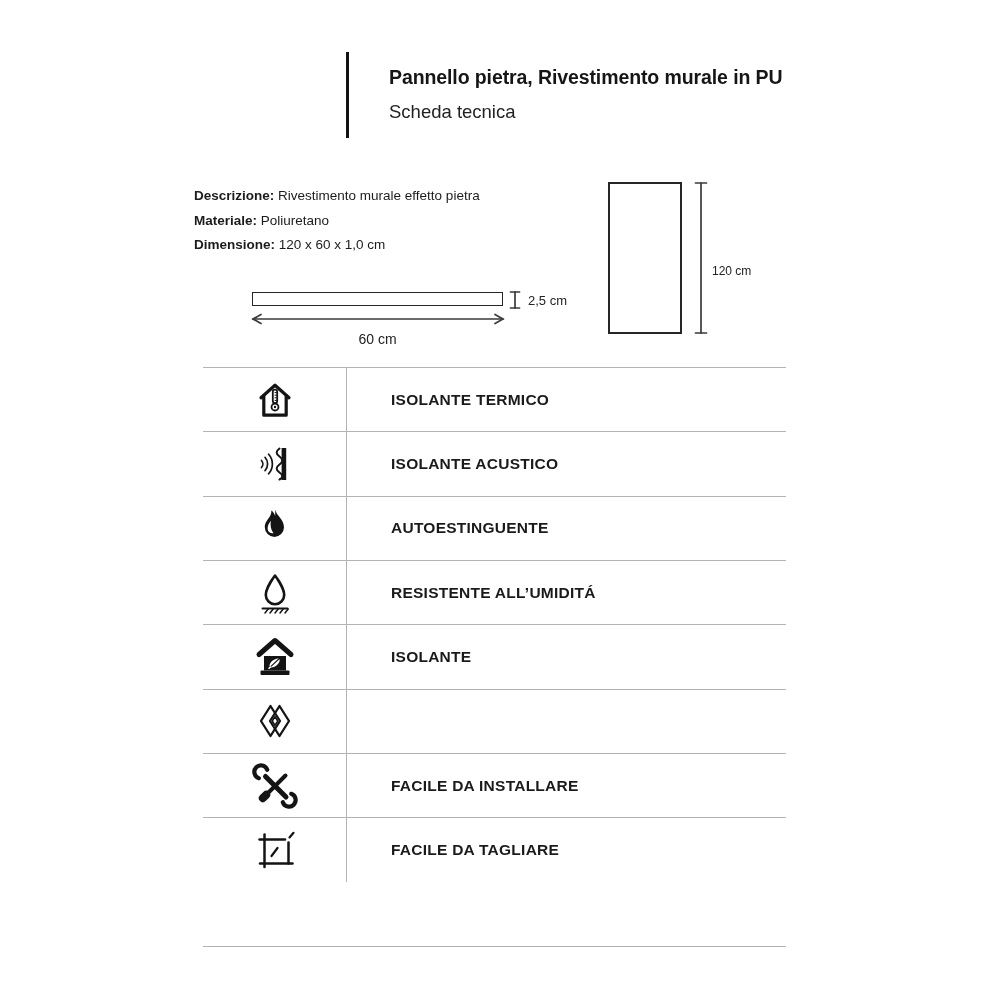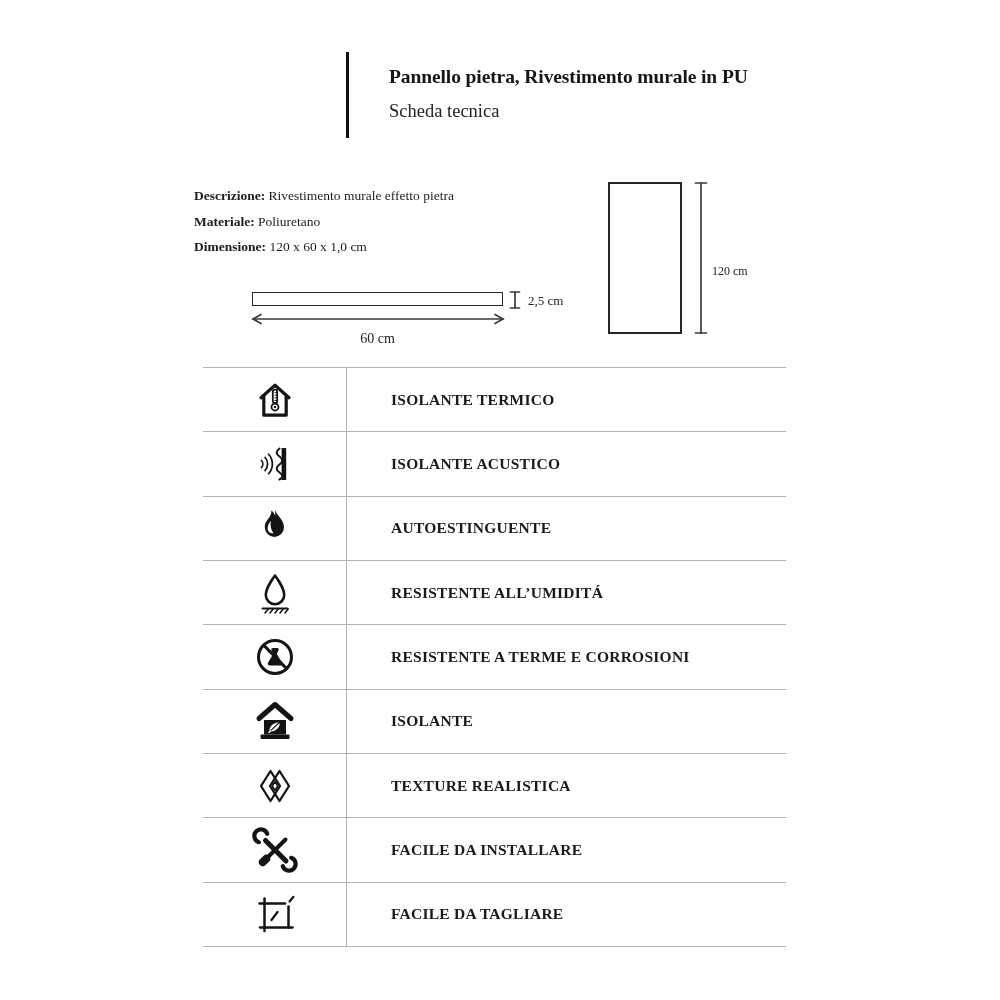--- a/index.html
+++ b/index.html
@@ -5,21 +5,21 @@
   html, body {
     margin: 0;
     padding: 0;
     width: 1000px;
     height: 1000px;
     background: #ffffff;
     font-family: "Liberation Sans", sans-serif;
     color: #1c1c1c;
     overflow: hidden;
   }
-  .page { position: relative; width: 865px; height: 1000px; background: #fff; font-family: Liberation Serif, serif; }
+  .page { position: relative; width: 865px; height: 1000px; background: #fff; }
 
   
   .header-divider {
     position: absolute; left: 346px; top: 52px;
     width: 2.5px; height: 86px; background: #121212;
   }
   .page-title {
     position: absolute; left: 389px; top: 66px; margin: 0;
     font-size: 19.5px; font-weight: 700; letter-spacing: -0.1px; color: #161616;
   }
@@ -168,30 +168,20 @@
       <div class="feature-icon-cell icon-slot">
           <svg viewBox="0 0 48 48" aria-hidden="true">
       <path class="ic" d="M24 6.5 C24 6.5 14.8 18.6 14.8 26 a9.2 9.2 0 0 0 18.4 0 C33.2 18.6 24 6.5 24 6.5 Z" stroke-width="2.6"></path>
       <line class="ic" x1="11.5" y1="39.5" x2="36.5" y2="39.5" stroke-width="2"></line>
       <path class="ic" d="M14 44 l3.2 -4 M19 44 l3.2 -4 M24 44 l3.2 -4 M29 44 l3.2 -4 M34 44 l3.2 -4" stroke-width="1.5"></path>
     </svg>
         </div>
       <div class="feature-label-cell feature-label">RESISTENTE ALL’UMIDITÁ</div>
     </div>
 
-    <div class="feature-row">
-      <div class="feature-icon-cell icon-slot">
-          <svg viewBox="0 0 48 48" aria-hidden="true">
-      <circle class="ic" cx="24" cy="24" r="16.5" stroke-width="3"></circle>
-      <path d="M22 15 h4.4 c1 0 1.6 1 1.2 1.9 l-1.8 4 5.2 8.8 c.7 1.2 -.1 2.7 -1.5 2.7 h-11 c-1.4 0 -2.2 -1.5 -1.5 -2.7 l5.2 -8.8 -1.8 -4 c-.4 -.9 .2 -1.9 1.6 -1.9 z" fill="#141414"></path>
-      <line class="ic" x1="13" y1="12.5" x2="35.5" y2="35.5" stroke-width="3.2"></line>
-    </svg>
-        </div>
-      <div class="feature-label-cell feature-label">RESISTENTE A TERME E CORROSIONI</div>
-    </div>
 
     <div class="feature-row">
       <div class="feature-icon-cell icon-slot">
           <svg viewBox="0 0 48 48" aria-hidden="true">
       <path class="ic" d="M8 21.5 L24 7.5 L40 21.5" stroke-width="5"></path>
       <path d="M13 23 H35 V37.5 H13 Z" fill="#141414"></path>
       <rect x="9.5" y="37.5" width="29" height="4.4" rx="1" fill="#141414"></rect>
       <ellipse cx="23.6" cy="30" rx="6" ry="3.1" fill="#ffffff" transform="rotate(-38 23.6 30)"></ellipse>
       <line x1="19.2" y1="34.2" x2="27.8" y2="26" stroke="#141414" stroke-width="1.1"></line>
       <line x1="17.5" y1="35.8" x2="20" y2="33.4" stroke="#ffffff" stroke-width="1.4"></line>
@@ -201,21 +191,20 @@
     </div>
 
     <div class="feature-row">
       <div class="feature-icon-cell icon-slot">
           <svg viewBox="0 0 48 48" aria-hidden="true">
       <path class="ic" d="M19.5 9 L29 24 L19.5 39 L10 24 Z" stroke-width="2.3"></path>
       <path class="ic" d="M28.5 9 L38 24 L28.5 39 L19 24 Z" stroke-width="2.3"></path>
       <path class="ic" d="M24 19.6 L26.8 24 L24 28.4 L21.2 24 Z" stroke-width="1.7"></path>
     </svg>
         </div>
-      <div class="feature-label-cell feature-label">TEXTURE REALISTICA</div>
     </div>
 
     <div class="feature-row">
       <div class="feature-icon-cell icon-slot">
           <svg viewBox="0 0 48 48" aria-hidden="true">
       <path class="ic" d="M7.8 16.2 a6.6 6.6 0 1 1 8.4 -8.4" stroke-width="4.2"></path>
       <path class="ic" d="M14.5 14.5 L35 35" stroke-width="5"></path>
       <path class="ic" d="M40.2 31.8 a6.6 6.6 0 1 1 -8.4 8.4" stroke-width="4.2"></path>
       <path class="ic" d="M34.5 13.5 L14.5 33.5" stroke-width="4"></path>
       <path class="ic" d="M11.8 36.2 L15.2 32.8" stroke-width="8"></path>

